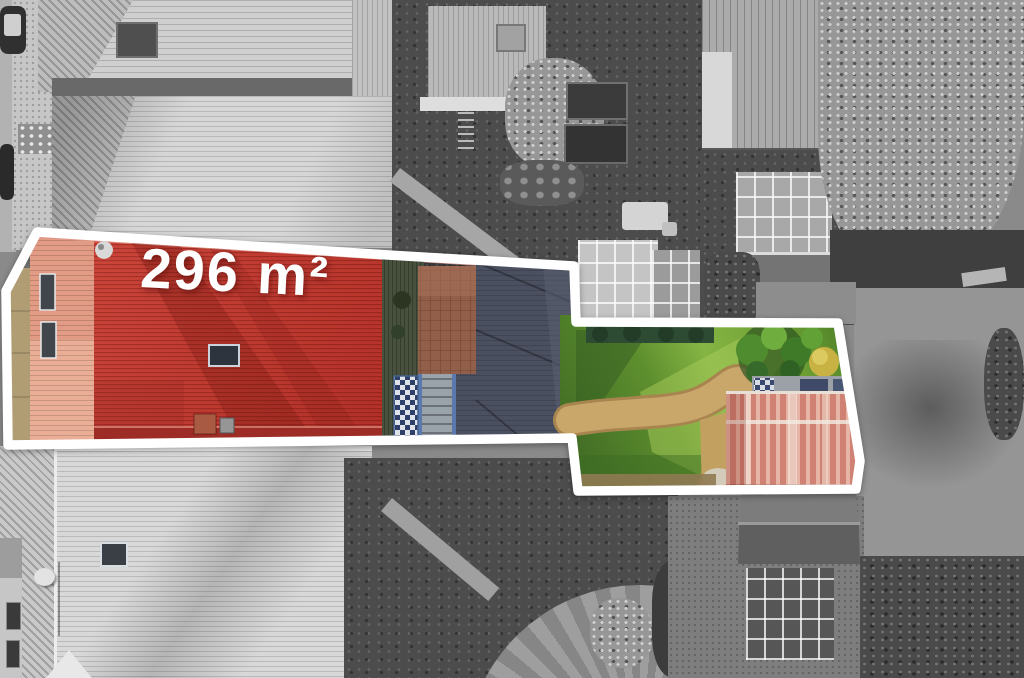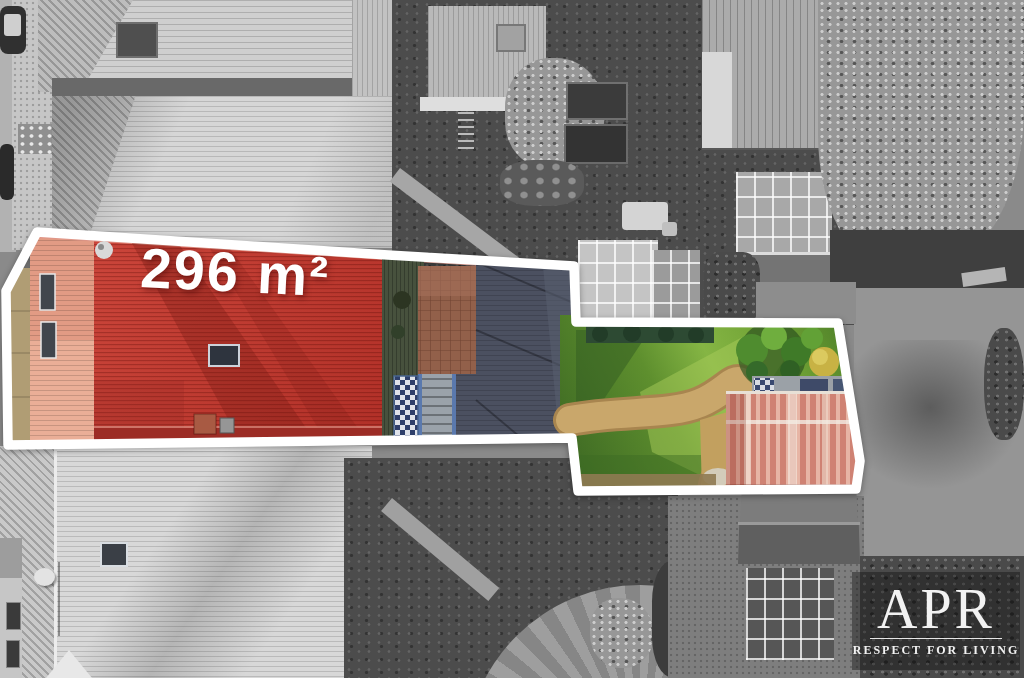--- a/index.html
+++ b/index.html
@@ -330,19 +330,14 @@
       <rect x="726" y="420" width="132" height="4" fill="#f3ece4" opacity="0.8"></rect>
       <rect x="726" y="394" width="20" height="98" fill="#8d3f32" opacity="0.3"></rect>
       <rect x="726" y="484" width="132" height="8" fill="#7a3a2e" opacity="0.35"></rect>
     </g>
 
     <path d="M37,232 L388,255 L574,266 L576,322 L838,323 L860,461 L856,489 L578,491 L572,438 L8,445 L6,291 Z" fill="none" style="stroke:var(--outline,#ffffff)" stroke-width="9.5" stroke-linejoin="round" stroke-linecap="round"></path>
   </svg>
 
   <div class="area-label">296 m²</div>
 
-  <div class="logo-panel">
-    <div class="logo-brand">APR</div>
-    <div class="logo-rule"></div>
-    <div class="logo-tagline">RESPECT FOR LIVING</div>
-  </div>
 
 </div>
 
 </body></html>

